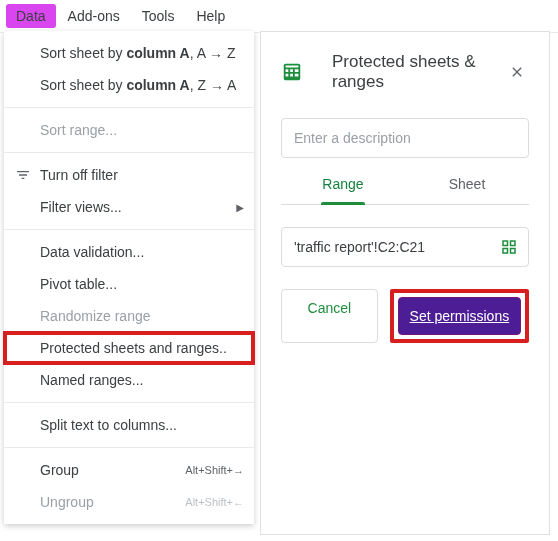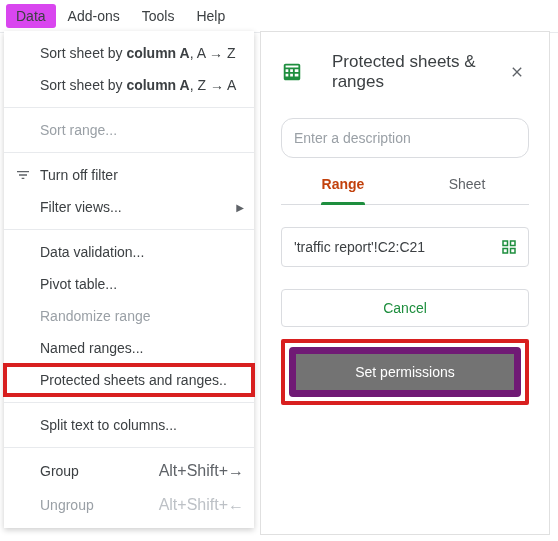--- a/index.html
+++ b/index.html
@@ -56,21 +56,21 @@
       color: #5f6368;
     }
     .menu-item .arrow {
       margin-left: auto;
       color: #5f6368;
       font-size: 10px;
     }
     .menu-item .shortcut {
       margin-left: auto;
       color: #5f6368;
-      font-size: 16px;
+      font-size: 11px;
     }
     .menu-item.disabled .shortcut { color: #bdc1c6; text-align: right; }
     .menu-sep {
       height: 1px;
       background: #e8eaed;
       margin: 6px 0;
     }
     .menu-item.highlight {
       outline: 4px solid #d81f1f;
       outline-offset: -3px;
@@ -100,21 +100,21 @@
     }
     .close-btn {
       width: 24px; height: 24px;
       display: flex; align-items:center; justify-content:center;
       cursor: pointer;
       color: #5f6368;
     }
     .desc-input {
       width: 100%;
       border: 1px solid #dadce0;
-      border-radius: 12px;
+      border-radius: 4px;
       padding: 11px 12px;
       font-size: 14px;
       color: #3c4043;
       margin-bottom: 18px;
     }
     .desc-input::placeholder { color: #9aa0a6; }
     .tabs {
       display: flex;
       border-bottom: 1px solid #dadce0;
       margin-bottom: 22px;
@@ -122,22 +122,22 @@
     .tab {
       flex: 1;
       text-align: center;
       padding: 0 0 12px 0;
       cursor: pointer;
       color: #5f6368;
       font-size: 14px;
       position: relative;
     }
     .tab.active {
-      color: #c2410c;
-      font-weight: 700;
+      color: #15803d;
+      font-weight: 400;
     }
     .tab.active::after {
       content: '';
       position: absolute;
       left: 32%; right: 32%;
       bottom: -1px;
       height: 3px;
       background: #1e8e3e;
       border-radius: 2px 2px 0 0;
     }
@@ -158,40 +158,40 @@
       right: 10px; top: 50%;
       transform: translateY(-50%);
       width: 20px; height: 20px;
       display:flex; align-items:center; justify-content:center;
       cursor: pointer;
       color: #1e8e3e;
     }
     .buttons {
       display: flex;
       gap: 12px;
-      flex-direction: column;
     }
     .btn {
       flex: 1;
       padding: 10px 0;
       border-radius: 4px;
       font-size: 14px;
       font-weight: 500;
       text-align: center;
       cursor: pointer;
     }
     .btn-cancel {
       border: 1px solid #dadce0;
       background: #fff;
       color: #1e8e3e;
     }
     .btn-primary {
-      background: #737373;
+      background: #4c1d95;
       color: #fff;
-      border: 7px solid #701a75;
+      border: 1px solid #701a75;
+      text-decoration: underline;
     }
     .btn-primary-wrap {
       flex: 1.3;
       padding: 4px;
       border: 4px solid #d81f1f;
       border-radius: 2px;
     }
     .btn-primary-wrap .btn { width: 100%; }
     .sheets-icon svg, .filter-icon svg, .close-btn svg, .grid-btn svg { display:block; }
   </style>
@@ -232,25 +232,25 @@
   <div class="menu-sep"></div>
   <div class="menu-item">
     <span>Data validation...</span>
   </div>
   <div class="menu-item">
     <span>Pivot table...</span>
   </div>
   <div class="menu-item disabled">
     <span>Randomize range</span>
   </div>
-  <div class="menu-item">
-    <span>Named ranges...</span>
-  </div>
   <div class="menu-item highlight">
     <span>Protected sheets and ranges..</span>
+  </div>
+  <div class="menu-item">
+    <span>Named ranges...</span>
   </div>
   <div class="menu-sep"></div>
   <div class="menu-item">
     <span>Split text to columns...</span>
   </div>
   <div class="menu-sep"></div>
   <div class="menu-item">
     <span>Group</span>
     <span class="shortcut">Alt+Shift+→</span>
   </div>

